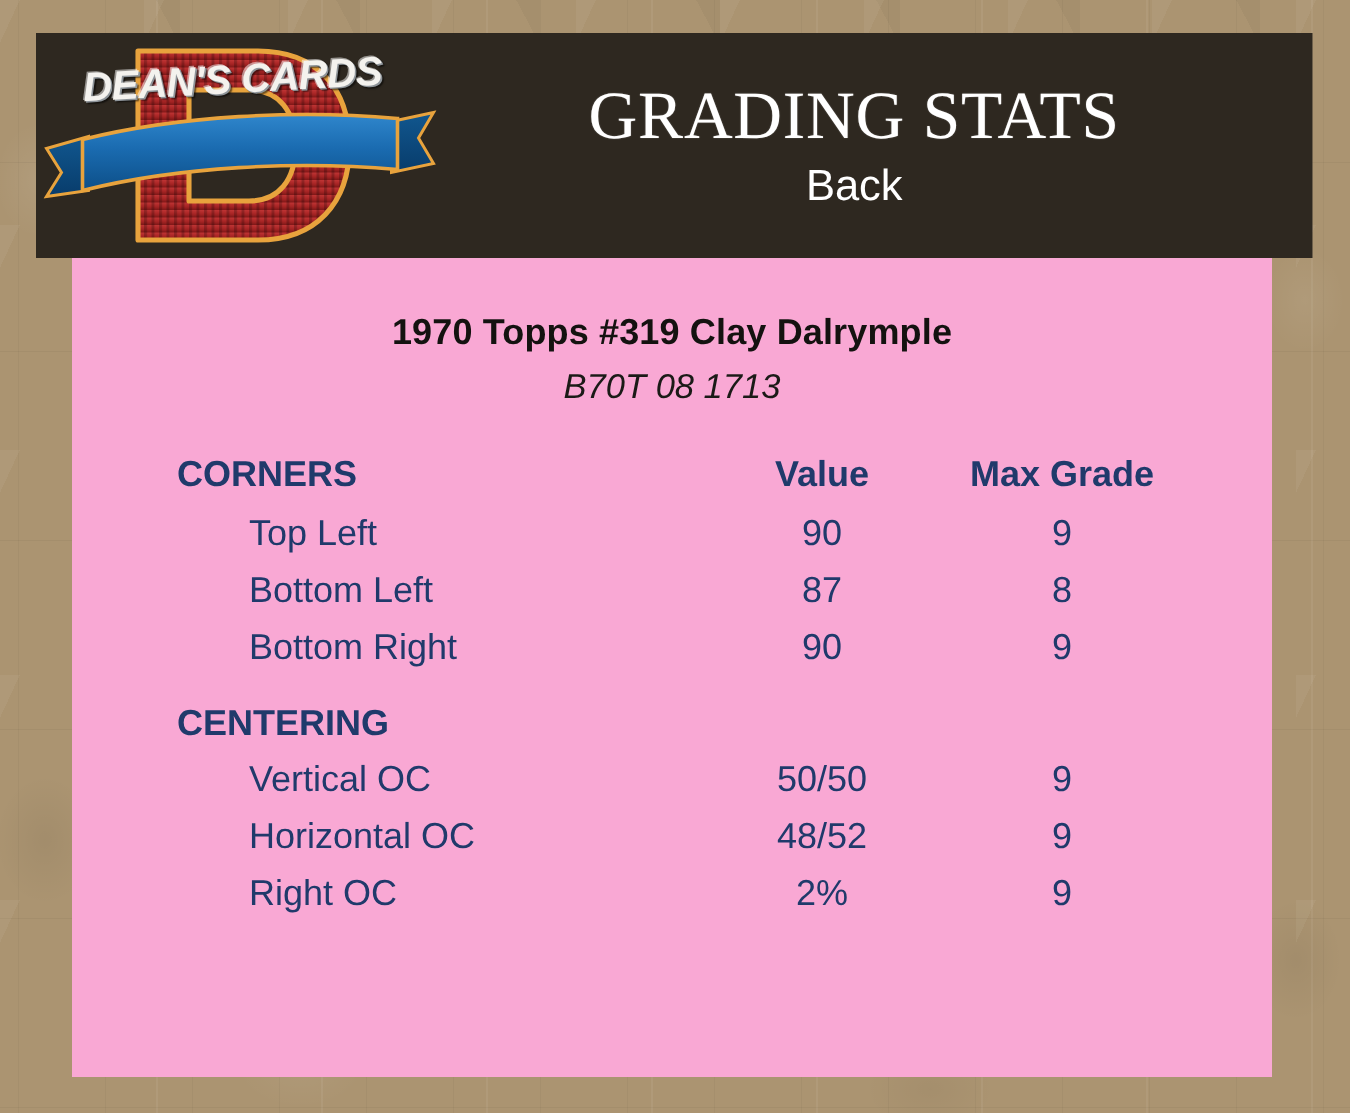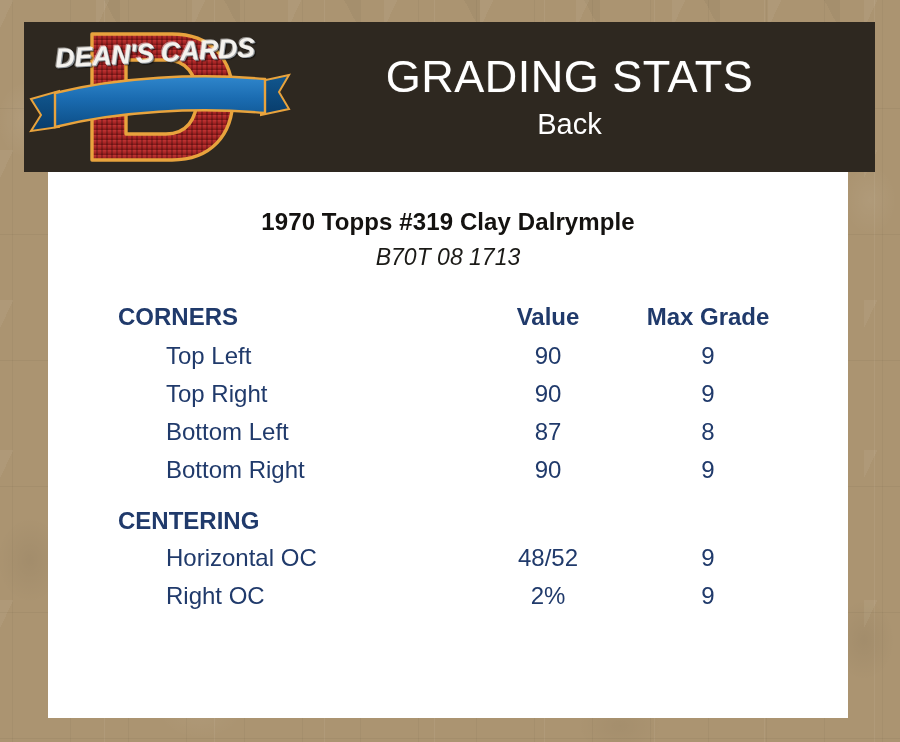--- a/index.html
+++ b/index.html
@@ -120,35 +120,36 @@
     text-align: center;
     padding-right: 30px;
     color: #ffffff;
   }
   #header-title {
     font-size: 45px;
     line-height: 54px;
     font-weight: normal;
     letter-spacing: 0.5px;
     text-shadow: 0 0 1px rgba(255,255,255,.35);
+    font-family: Liberation Serif, serif;
   }
   #header-subtitle {
     font-size: 29px;
     line-height: 40px;
     font-weight: normal;
   }
 
   
   #content-panel {
     position: absolute;
     left: 48px;
     top: 172px;
     width: 800px;
     height: 546px;
-    background: #ffffff;
+    background: #f9a8d4;
     z-index: 2;
   }
 
   #card-heading {
     text-align: center;
     margin-top: 36px;
     font-size: 24px;
     font-weight: bold;
     color: #141210;
     letter-spacing: .1px;
@@ -285,42 +286,42 @@
           </tr>
         </thead>
         <tbody>
 
           <tr class="data-row">
             <td class="cell-label">Top Left</td>
             <td class="cell-value">90</td>
             <td class="cell-grade">9</td>
           </tr>
           <tr class="data-row">
-            <td class="cell-label">Top Right</td>
-            <td class="cell-value">90</td>
-            <td class="cell-grade">9</td>
-          </tr>
-          <tr class="data-row">
             <td class="cell-label">Bottom Left</td>
             <td class="cell-value">87</td>
             <td class="cell-grade">8</td>
           </tr>
           <tr class="data-row">
             <td class="cell-label">Bottom Right</td>
             <td class="cell-value">90</td>
             <td class="cell-grade">9</td>
           </tr>
 
           <tr class="section-title">
             <td>CENTERING</td>
             <td></td>
             <td></td>
           </tr>
 
           <tr class="data-row">
+            <td class="cell-label">Vertical OC</td>
+            <td class="cell-value">50/50</td>
+            <td class="cell-grade">9</td>
+          </tr>
+          <tr class="data-row">
             <td class="cell-label">Horizontal OC</td>
             <td class="cell-value">48/52</td>
             <td class="cell-grade">9</td>
           </tr>
           <tr class="data-row">
             <td class="cell-label">Right OC</td>
             <td class="cell-value">2%</td>
             <td class="cell-grade">9</td>
           </tr>
 

